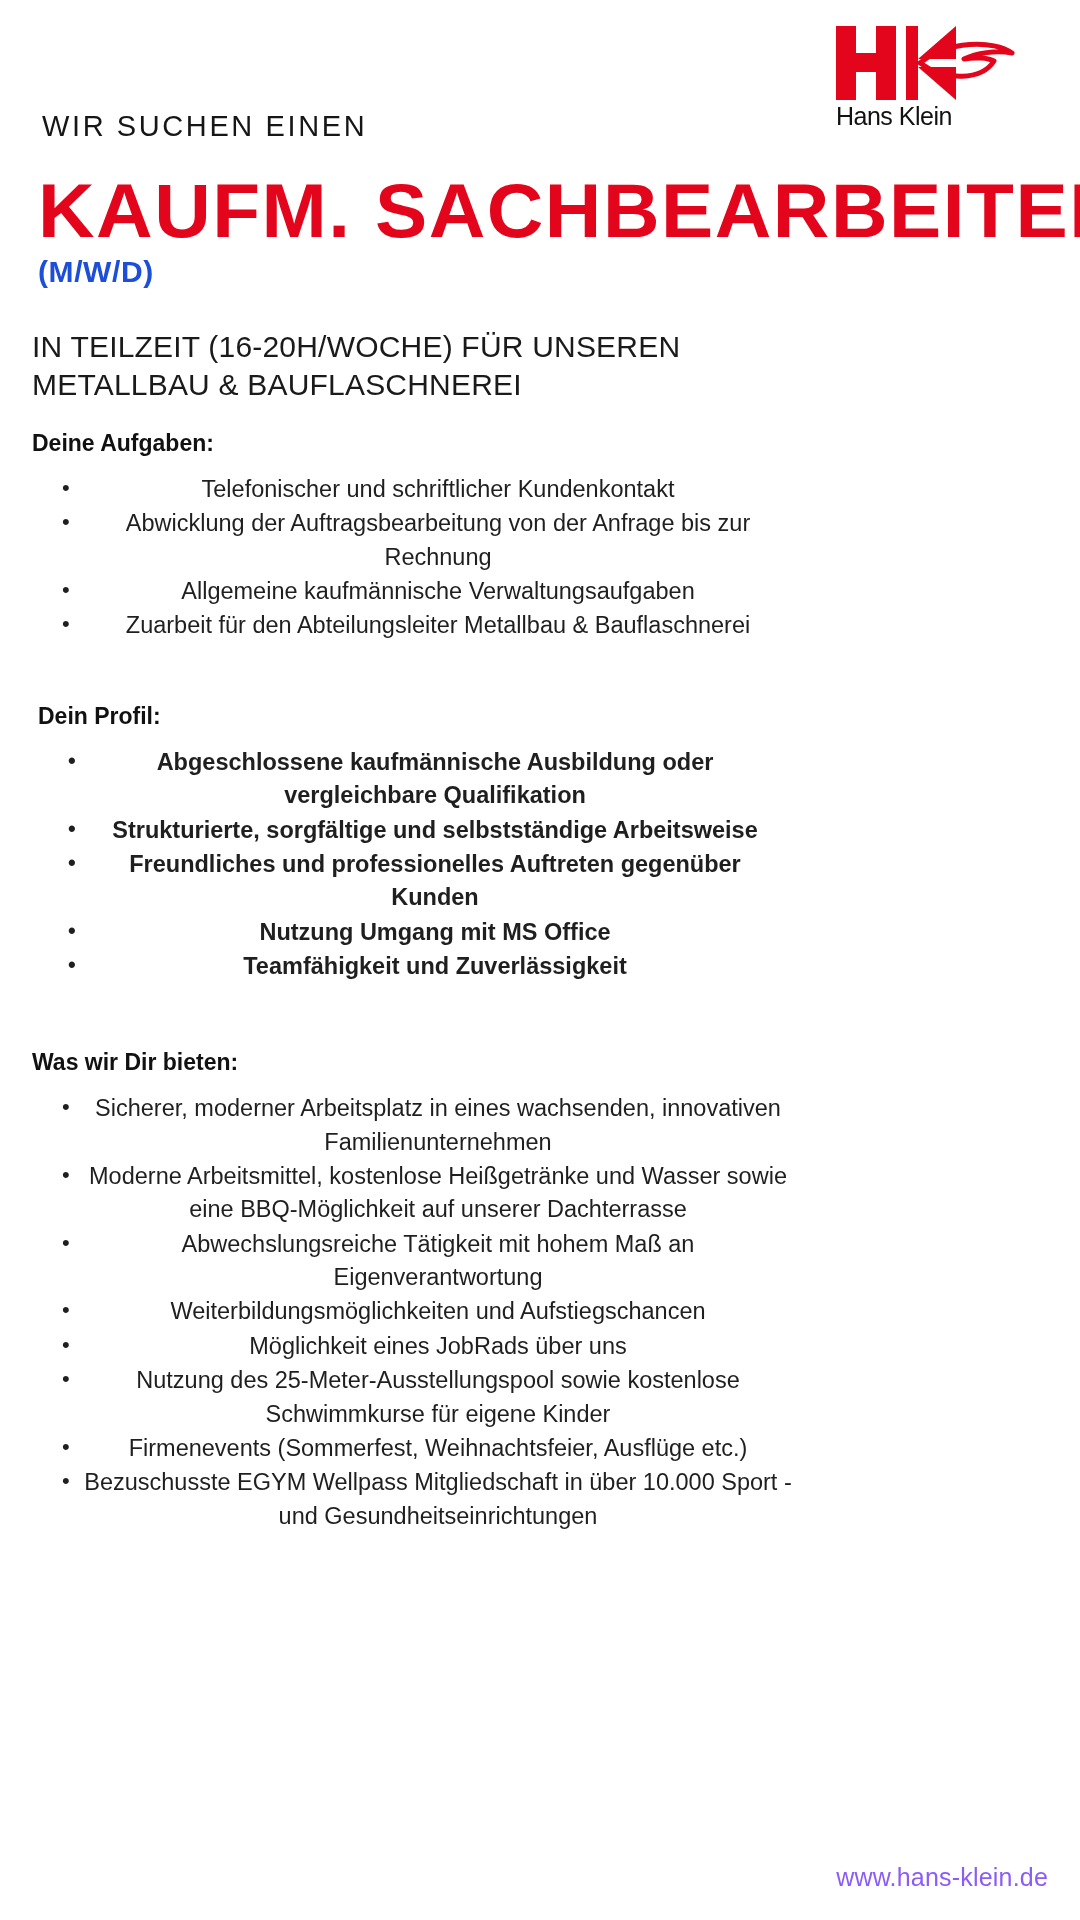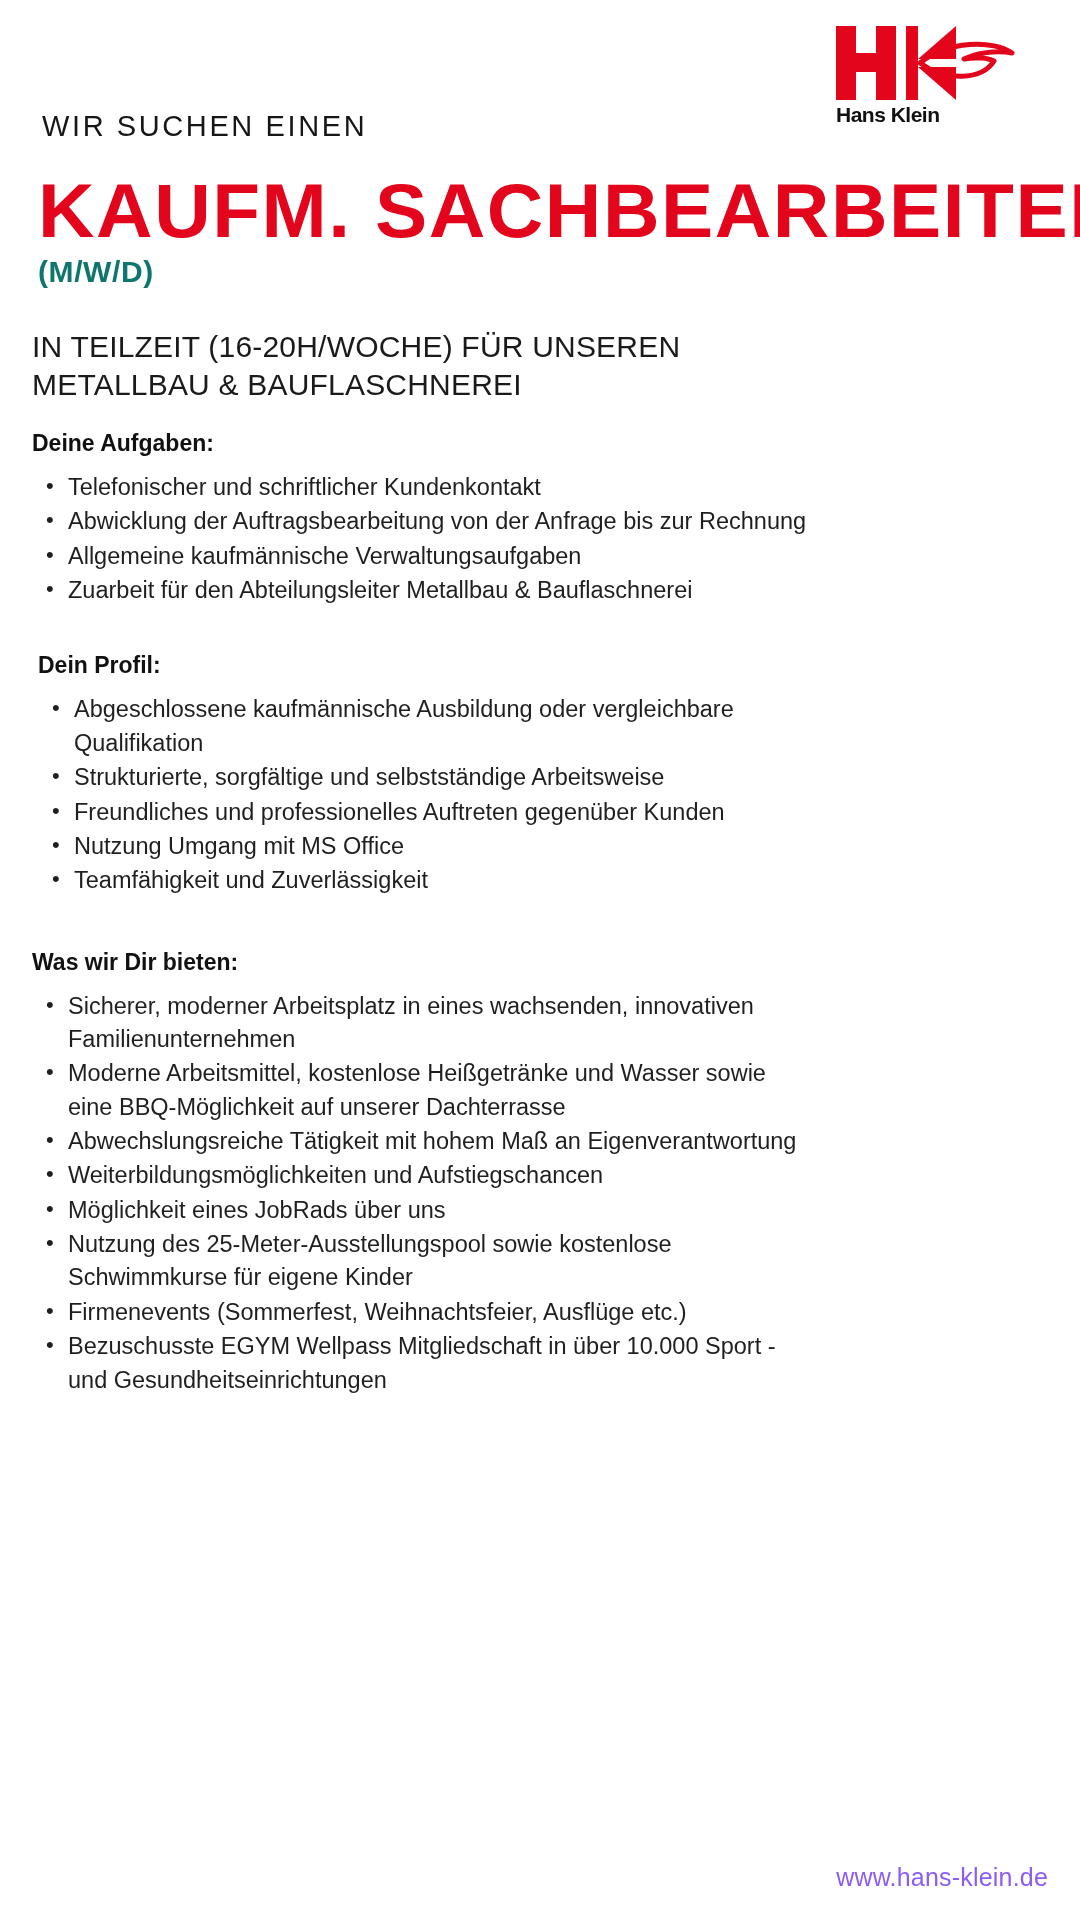--- a/index.html
+++ b/index.html
@@ -35,22 +35,22 @@
   }
   .logo-mark {
     position: relative;
     width: 186px;
     height: 74px;
   }
   .logo-mark svg { display: block; }
   .logo-wordmark {
     margin-top: 4px;
     font-family: "Liberation Sans", sans-serif;
-    font-weight: bold;
-    font-size: 21px;
+    font-weight: normal;
+    font-size: 25px;
     letter-spacing: -0.5px;
     color: #111111;
     line-height: 1;
   }
 
   
   .eyebrow {
     position: absolute;
     top: 110px;
     left: 42px;
@@ -74,21 +74,21 @@
     letter-spacing: 1.5px;
     transform: scaleX(1.03);
     transform-origin: left center;
     white-space: nowrap;
   }
 
   .job-gender {
     position: absolute;
     top: 255px;
     left: 38px;
-    color: #0f766e;
+    color: #1d4ed8;
     font-family: "Liberation Sans Narrow", "Liberation Sans", sans-serif;
     font-weight: bold;
     font-size: 30px;
     letter-spacing: 0.6px;
   }
 
   .subtitle {
     position: absolute;
     top: 328px;
     left: 32px;
@@ -116,43 +116,44 @@
     font-weight: bold;
     color: #111111;
     margin: 0 0 14px 0;
   }
   .sec-aufgaben .section-heading { padding-left: 32px; }
   .sec-profil   .section-heading { padding-left: 38px; }
   .sec-bieten   .section-heading { padding-left: 32px; }
 
   ul.bullets {
     list-style: none;
-    margin: 0;
+    margin: 16px;
     padding: 0;
+    text-align: center;
   }
   ul.bullets li {
     position: relative;
     font-size: 23.5px;
     line-height: 1.42;
     color: #1f1f1f;
     margin: 0 0 1px 0;
     padding-left: 22px;
   }
   ul.bullets li::before {
     content: "\2022";
     position: absolute;
     left: 0;
     top: -1px;
     font-size: 22px;
     line-height: 1.42;
     color: #1f1f1f;
   }
 
   .sec-aufgaben ul.bullets { padding-left: 46px; padding-right: 60px; }
-  .sec-profil   ul.bullets { padding-left: 52px; padding-right: 72px; }
+  .sec-profil   ul.bullets { padding-left: 52px; padding-right: 72px; font-weight: bold; }
   .sec-bieten   ul.bullets { padding-left: 46px; padding-right: 60px; }
 
   .gap-a { height: 44px; }
   .gap-b { height: 50px; }
 
   
   .footer-url {
     position: absolute;
     right: 32px;
     bottom: 28px;

